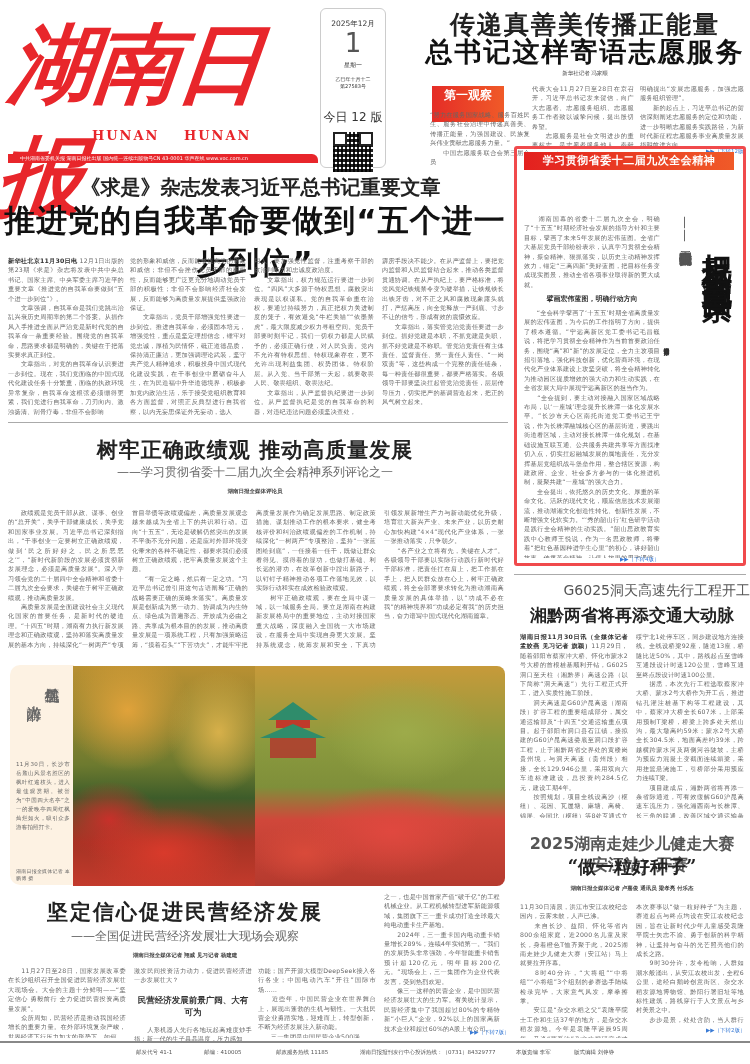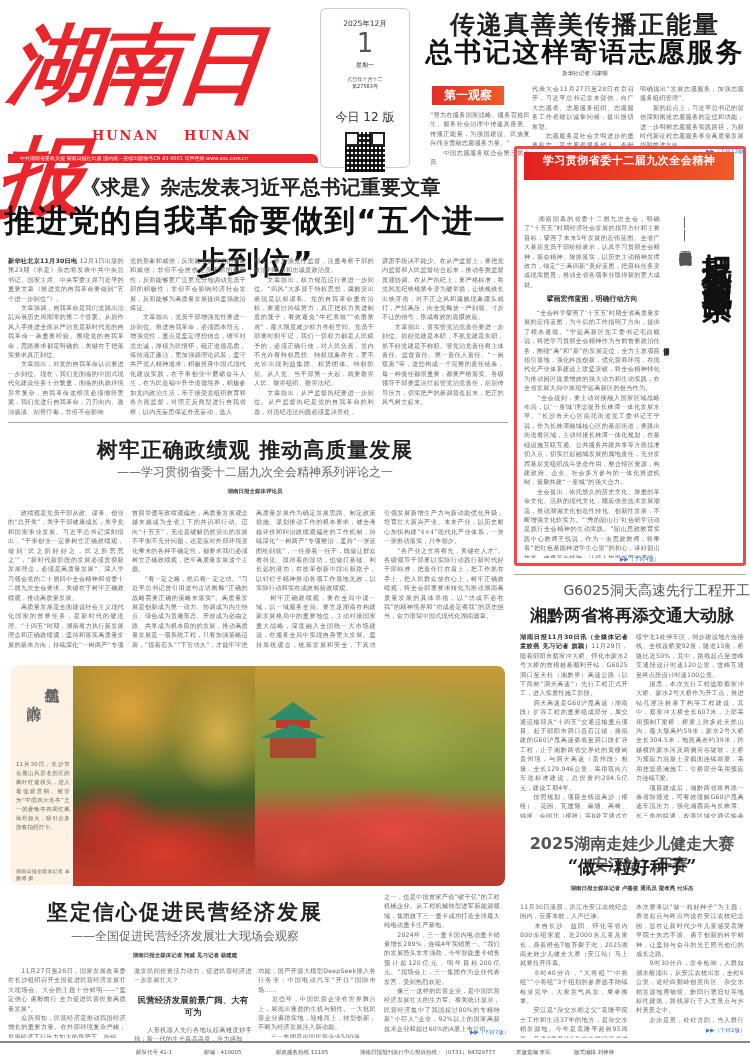--- a/index.html
+++ b/index.html
@@ -4,44 +4,44 @@
 <style>
   * { box-sizing: border-box; margin: 0; padding: 0; }
   body { width: 750px; height: 1064px; background: #fff; font-family: "DejaVu Sans", sans-serif; color: #333; position: relative; overflow: hidden; }
   .abs { position: absolute; }
   .body-text { font-size: 6.2px; line-height: 9.4px; color: #666; text-align: justify; letter-spacing: 0.2px; }
   .serif { font-family: "DejaVu Serif", serif; }
   
   .logo { left: 10px; top: 8px; width: 300px; height: 112px; color: #e8262b; font-family: "DejaVu Serif", serif; font-weight: bold; font-style: italic; font-size: 86px; letter-spacing: -2px; line-height: 112px; transform: skewX(-6deg); }
   .logo-en { left: 92px; top: 128px; color: #e8262b; font-family: "DejaVu Serif", serif; font-weight: bold; font-size: 13px; letter-spacing: 2px; word-spacing: 18px; }
   .mast-bar { left: 8px; top: 154px; width: 310px; height: 9px; background: #e8262b; color: #fff; font-size: 5px; line-height: 9px; padding-left: 12px; white-space: nowrap; overflow: hidden; border-radius: 0 6px 0 0; }
-  .datebox { left: 320px; top: 8px; width: 90px; height: 160px; border: 1px solid #ccc; border-radius: 6px; text-align: center; color: #333; }
+  .datebox { left: 320px; top: 8px; width: 66px; height: 160px; border: 1px solid #ccc; border-radius: 6px; text-align: center; color: #333; }
   .datebox .ym { font-size: 7.5px; margin-top: 10px; }
   .datebox .day { font-size: 26px; line-height: 28px; color: #555; }
   .datebox .wk { font-size: 6px; margin-top: 4px; }
   .datebox .lunar { font-size: 5px; margin-top: 6px; line-height: 7px; }
   .datebox .pages { font-size: 12px; margin-top: 19px; }
   .qr { width: 40px; height: 40px; margin: 6px auto 0; background:
       repeating-linear-gradient(90deg,#222 0 2px,#fff 2px 4px),
       repeating-linear-gradient(0deg,#222 0 3px,#fff 3px 5px); background-blend-mode: multiply; position: relative; }
   .qr::before,.qr::after { content:""; position:absolute; width:10px; height:10px; border:2px solid #222; background:#fff; }
   .qr::before { left:0; top:0; } .qr::after { right:0; top:0; }
   
   .tr-kicker { left: 420px; top: 8px; width: 330px; text-align: center; font-size: 25px; font-weight: bold; color: #222; letter-spacing: 2px; }
   .tr-title { left: 420px; top: 34px; width: 330px; text-align: center; font-size: 27px; font-weight: bold; color: #111; letter-spacing: 2px; }
   .tr-byline { left: 420px; top: 70px; width: 330px; text-align: center; font-size: 5.5px; color: #444; }
-  .badge { left: 432px; top: 86px; width: 72px; height: 19px; background: linear-gradient(90deg,#e52d27,#f05a28); color: #fff; font-size: 12px; line-height: 19px; text-align: center; font-weight: bold; }
+  .badge { left: 432px; top: 86px; width: 72px; height: 36px; background: linear-gradient(90deg,#e52d27,#f05a28); color: #fff; font-size: 12px; line-height: 19px; text-align: center; font-weight: bold; }
   .cont { font-size: 5.5px; color: #3a7bd5; }
   
   .kicker { left: 0; top: 174px; width: 510px; text-align: center; font-size: 20px; font-weight: bold; color: #222; padding-left: 11px; }
   .headline { left: 0; top: 200px; width: 510px; text-align: center; font-size: 31px; font-weight: bold; color: #111; letter-spacing: 1px; }
   .hr { height: 1px; background: #aaa; }
   
   .redbox { left: 514px; top: 146px; width: 232px; height: 420px; border: 3px solid #f04a4c; border-radius: 3px; }
-  .redbox-banner { left: 524px; top: 152px; width: 210px; height: 28px; background: linear-gradient(90deg,#e3211f,#f05a28); color: #fff; font-size: 11px; line-height: 18px; text-align: center; font-weight: bold; letter-spacing: 0.5px; }
+  .redbox-banner { left: 524px; top: 152px; width: 210px; height: 18px; background: linear-gradient(90deg,#e3211f,#f05a28); color: #fff; font-size: 11px; line-height: 18px; text-align: center; font-weight: bold; letter-spacing: 0.5px; }
   .vtitle { writing-mode: vertical-rl; font-weight: bold; color: #111; }
   .vsub { writing-mode: vertical-rl; color: #555; }
   .subhead { font-size: 7px; font-weight: bold; color: #333; text-align: center; }
   
   .sec2-title { left: 0; top: 436px; width: 510px; text-align: center; font-family: "DejaVu Serif", serif; font-size: 21px; font-weight: bold; color: #222; letter-spacing: 1px; }
   .sec2-sub { left: 0; top: 464px; width: 510px; text-align: center; font-size: 12px; color: #666; }
   .sec2-by { left: 0; top: 488px; width: 510px; text-align: center; font-size: 5.5px; font-weight: bold; color: #444; }
   
   .photo-caption-box { left: 10px; top: 665px; width: 64px; height: 220px; background: #fdf2e3; border-radius: 10px 0 0 10px; }
   .photo { left: 73px; top: 666px; width: 182px; height: 220px; background:

